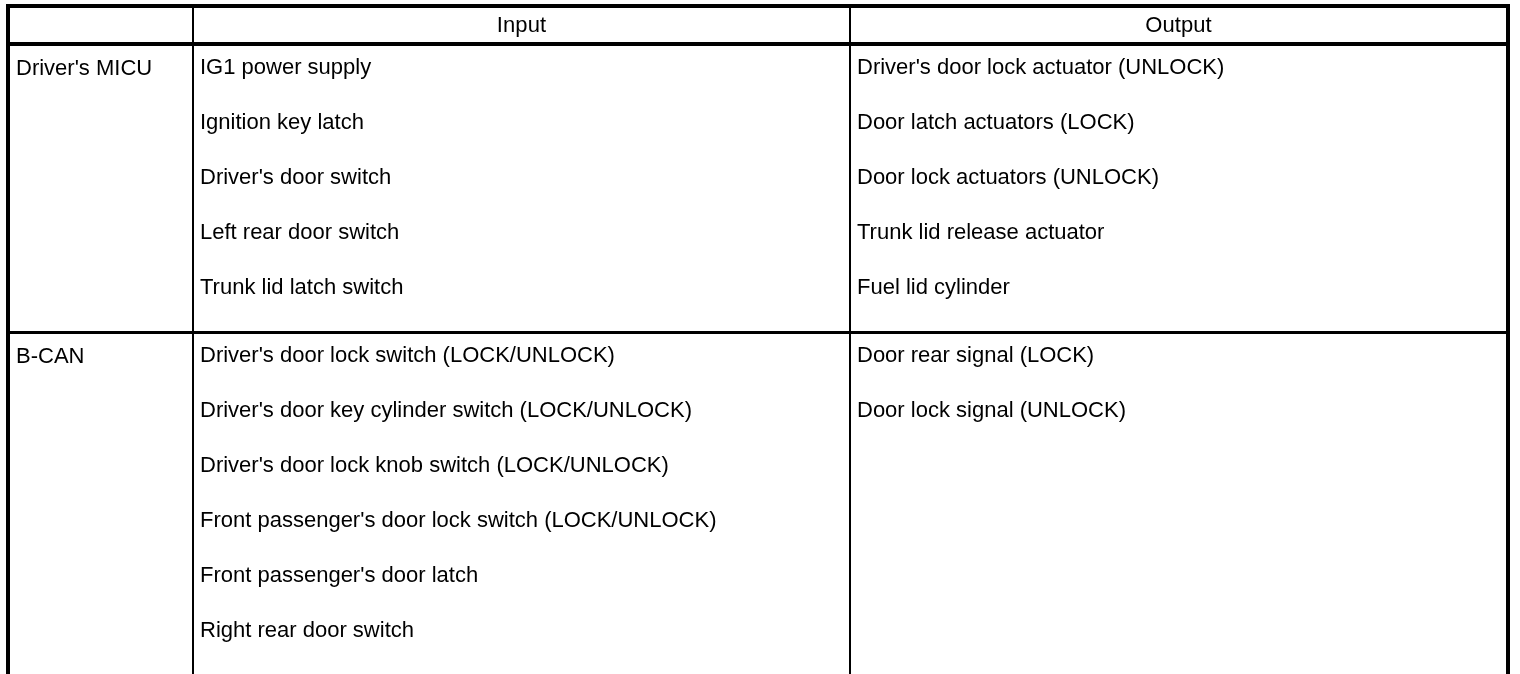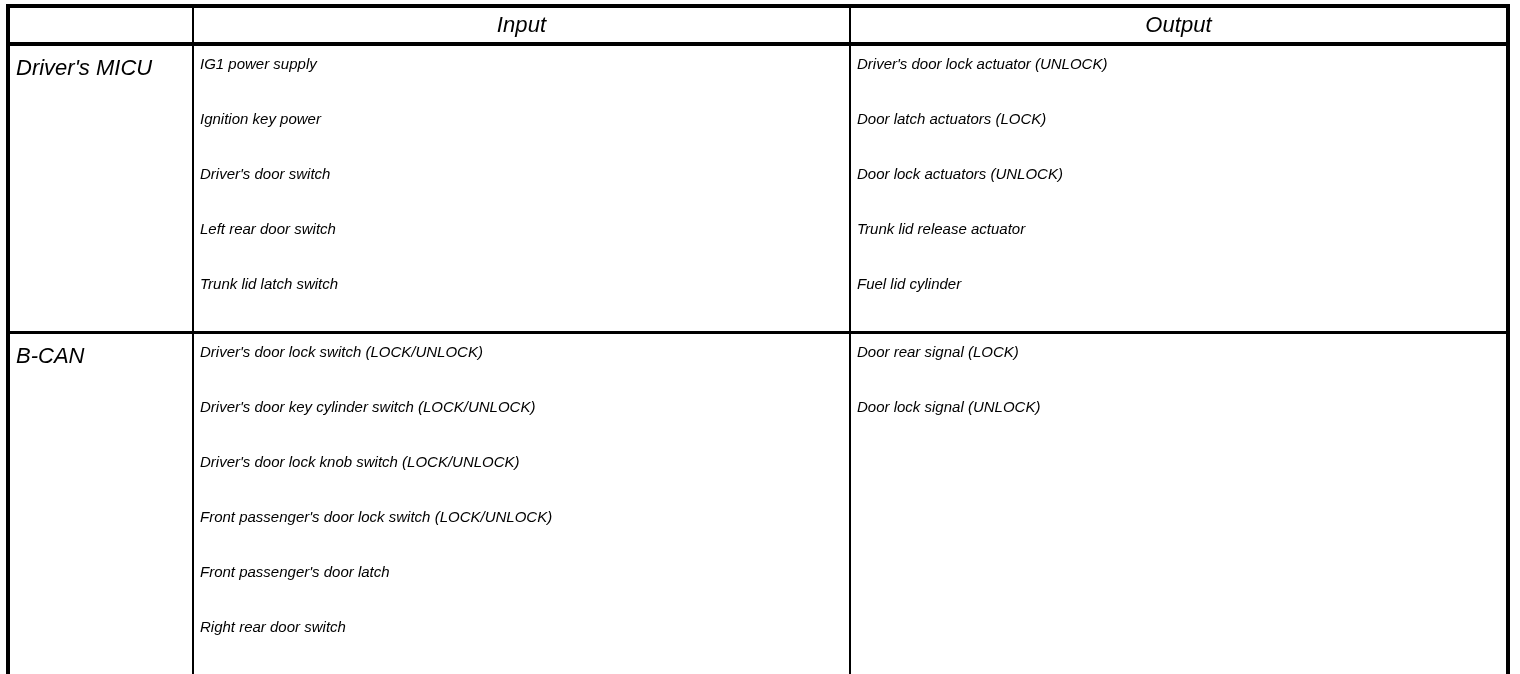--- a/index.html
+++ b/index.html
@@ -13,21 +13,20 @@
     font-family: "Liberation Sans", "DejaVu Sans", sans-serif;
     color: #000000;
     overflow: hidden;
   }
 
   .page {
     position: relative;
     width: 1520px;
     height: 674px;
     background: #ffffff;
-    font-style: italic;
   }
 
   
   .io-table {
     position: absolute;
     left: 6px;
     top: 4px;
     width: 1504px;
     height: 659px;
     border-collapse: collapse;
@@ -77,21 +76,21 @@
     padding: 11px 0 0 6px;
     white-space: nowrap;
   }
 
   .item-list {
     list-style: none;
     margin: 0;
     padding: 10px 0 0 6px;
   }
   .item-list li {
-    font-size: 15px;
+    font-size: 22px;
     line-height: 1.0;
     height: 55px;
     white-space: nowrap;
   }
 
   
   .body-row.first .item-list li { height: 55px; }
 </style>
 </head>
 <body>
@@ -115,21 +114,21 @@
 
     <tbody>
 
       <tr class="body-row first">
         <td class="cell">
           <div class="module-name">Driver's MICU</div>
         </td>
         <td class="cell">
           <ul class="item-list">
             <li>IG1 power supply</li>
-            <li>Ignition key power</li>
+            <li>Ignition key latch</li>
             <li>Driver's door switch</li>
             <li>Left rear door switch</li>
             <li>Trunk lid latch switch</li>
           </ul>
         </td>
         <td class="cell last">
           <ul class="item-list">
             <li>Driver's door lock actuator (UNLOCK)</li>
             <li>Door latch actuators (LOCK)</li>
             <li>Door lock actuators (UNLOCK)</li>

